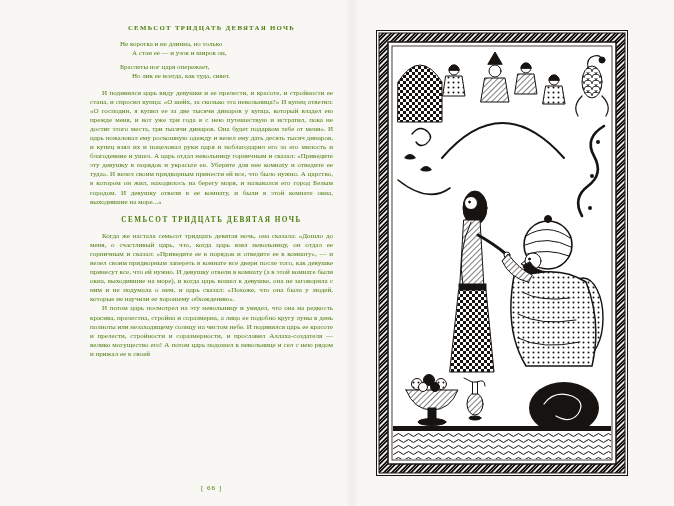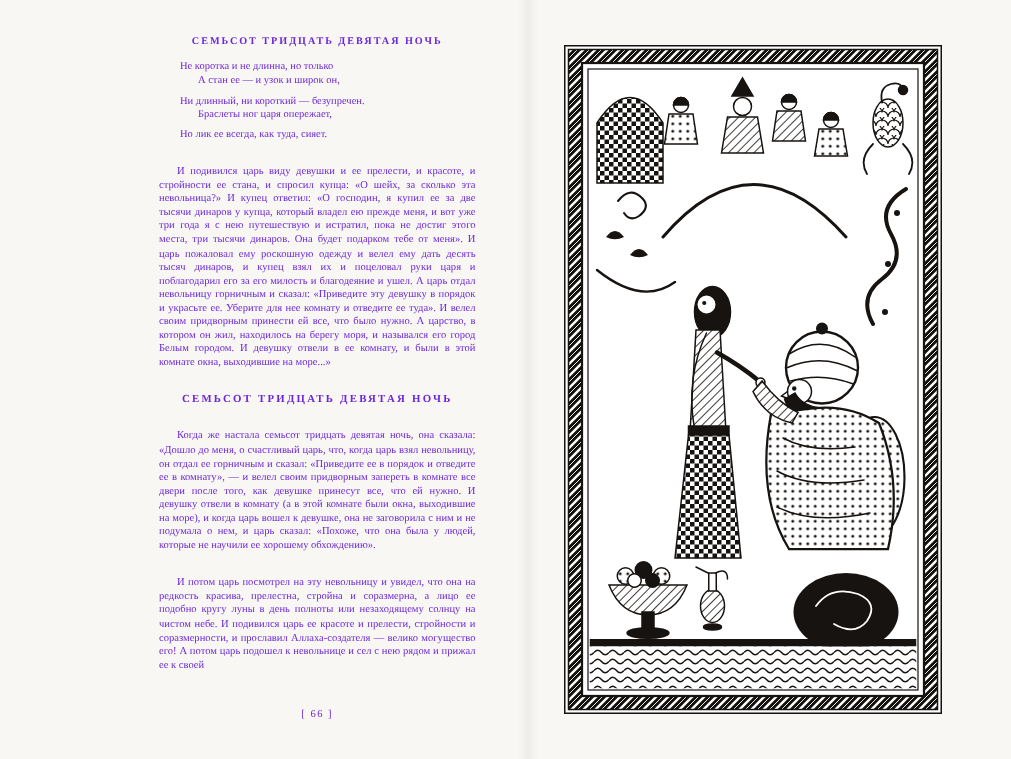--- a/index.html
+++ b/index.html
@@ -6,21 +6,21 @@
   body{
     width:674px;height:506px;
     background:#e9e7e2;
     font-family:"Liberation Serif", serif;
     overflow:hidden;
   }
   .spread{
     position:relative;
     width:674px;height:506px;
     background:#f8f7f3;
-    color:#6d28d9;
+    color:#4d7c0f;
   }
   .gutter{
     position:absolute;left:345px;top:0;width:14px;height:100%;
     background:linear-gradient(90deg, rgba(0,0,0,0), rgba(0,0,0,0.045), rgba(0,0,0,0));
   }
   
   .left-page{
     position:absolute;left:90px;top:24px;width:243px;
   }
   .running-header{
@@ -35,38 +35,38 @@
     margin:0 0 8px 30px;
     font-size:7px;
     line-height:9px;
   }
   .verse-line{white-space:nowrap;}
   .verse .verse-line:nth-child(even){
     padding-left:12px;
     margin-bottom:4.5px;
   }
   .para{
-    margin:16px;
+    margin:0;
     font-size:7.05px;
     line-height:9.1px;
     text-align:justify;
     text-indent:12px;
   }
   .para + .para{margin-top:0;}
   .section-header{
     text-align:center;
     font-size:7.2px;
     font-weight:bold;
     letter-spacing:1.5px;
     margin:9px 0 8px 0;
     white-space:nowrap;
   }
   .folio{
     position:absolute;
-    left:90px;top:472px;width:243px;
+    left:90px;top:484px;width:243px;
     text-align:center;
     font-size:7px;
     letter-spacing:1px;
   }
   
   .right-page{
     position:absolute;left:376px;top:30px;width:252px;height:446px;
   }
   .right-page svg{display:block;}
 </style>
@@ -76,21 +76,20 @@
 <div class="spread">
 
   <div class="gutter"></div>
 
   <div class="left-page">
     <div class="running-header">СЕМЬСОТ ТРИДЦАТЬ ДЕВЯТАЯ НОЧЬ</div>
 
     <div class="verse">
       <div class="verse-line">Не коротка и не длинна, но только</div>
       <div class="verse-line">А стан ее — и узок и широк он,</div>
-      <div class="verse-line">Ни длинный, ни короткий — безупречен.</div>
       <div class="verse-line">Браслеты ног царя опережает,</div>
       <div class="verse-line">Но лик ее всегда, как туда, сияет.</div>
     </div>
 
     <p class="para">И подивился царь виду девушки и ее прелести, и красоте, и стройности ее стана, и спросил купца: «О шейх, за сколько эта невольница?» И купец ответил: «О господин, я купил ее за две тысячи динаров у купца, который владел ею прежде меня, и вот уже три года я с нею путешествую и истратил, пока не достиг этого места, три тысячи динаров. Она будет подарком тебе от меня». И царь пожаловал ему роскошную одежду и велел ему дать десять тысяч динаров, и купец взял их и поцеловал руки царя и поблагодарил его за его милость и благодеяние и ушел. А царь отдал невольницу горничным и сказал: «Приведите эту девушку в порядок и украсьте ее. Уберите для нее комнату и отведите ее туда». И велел своим придворным принести ей все, что было нужно. А царство, в котором он жил, находилось на берегу моря, и назывался его город Белым городом. И девушку отвели в ее комнату, и были в этой комнате окна, выходившие на море...»</p>
 
     <div class="section-header">СЕМЬСОТ ТРИДЦАТЬ ДЕВЯТАЯ НОЧЬ</div>
 
     <p class="para">Когда же настала семьсот тридцать девятая ночь, она сказала: «Дошло до меня, о счастливый царь, что, когда царь взял невольницу, он отдал ее горничным и сказал: «Приведите ее в порядок и отведите ее в комнату», — и велел своим придворным запереть в комнате все двери после того, как девушке принесут все, что ей нужно. И девушку отвели в комнату (а в этой комнате были окна, выходившие на море), и когда царь вошел к девушке, она не заговорила с ним и не подумала о нем, и царь сказал: «Похоже, что она была у людей, которые не научили ее хорошему обхождению».</p>
     <p class="para">И потом царь посмотрел на эту невольницу и увидел, что она на редкость красива, прелестна, стройна и соразмерна, а лицо ее подобно кругу луны в день полноты или незаходящему солнцу на чистом небе. И подивился царь ее красоте и прелести, стройности и соразмерности, и прославил Аллаха-создателя — велико могущество его! А потом царь подошел к невольнице и сел с нею рядом и прижал ее к своей</p>

